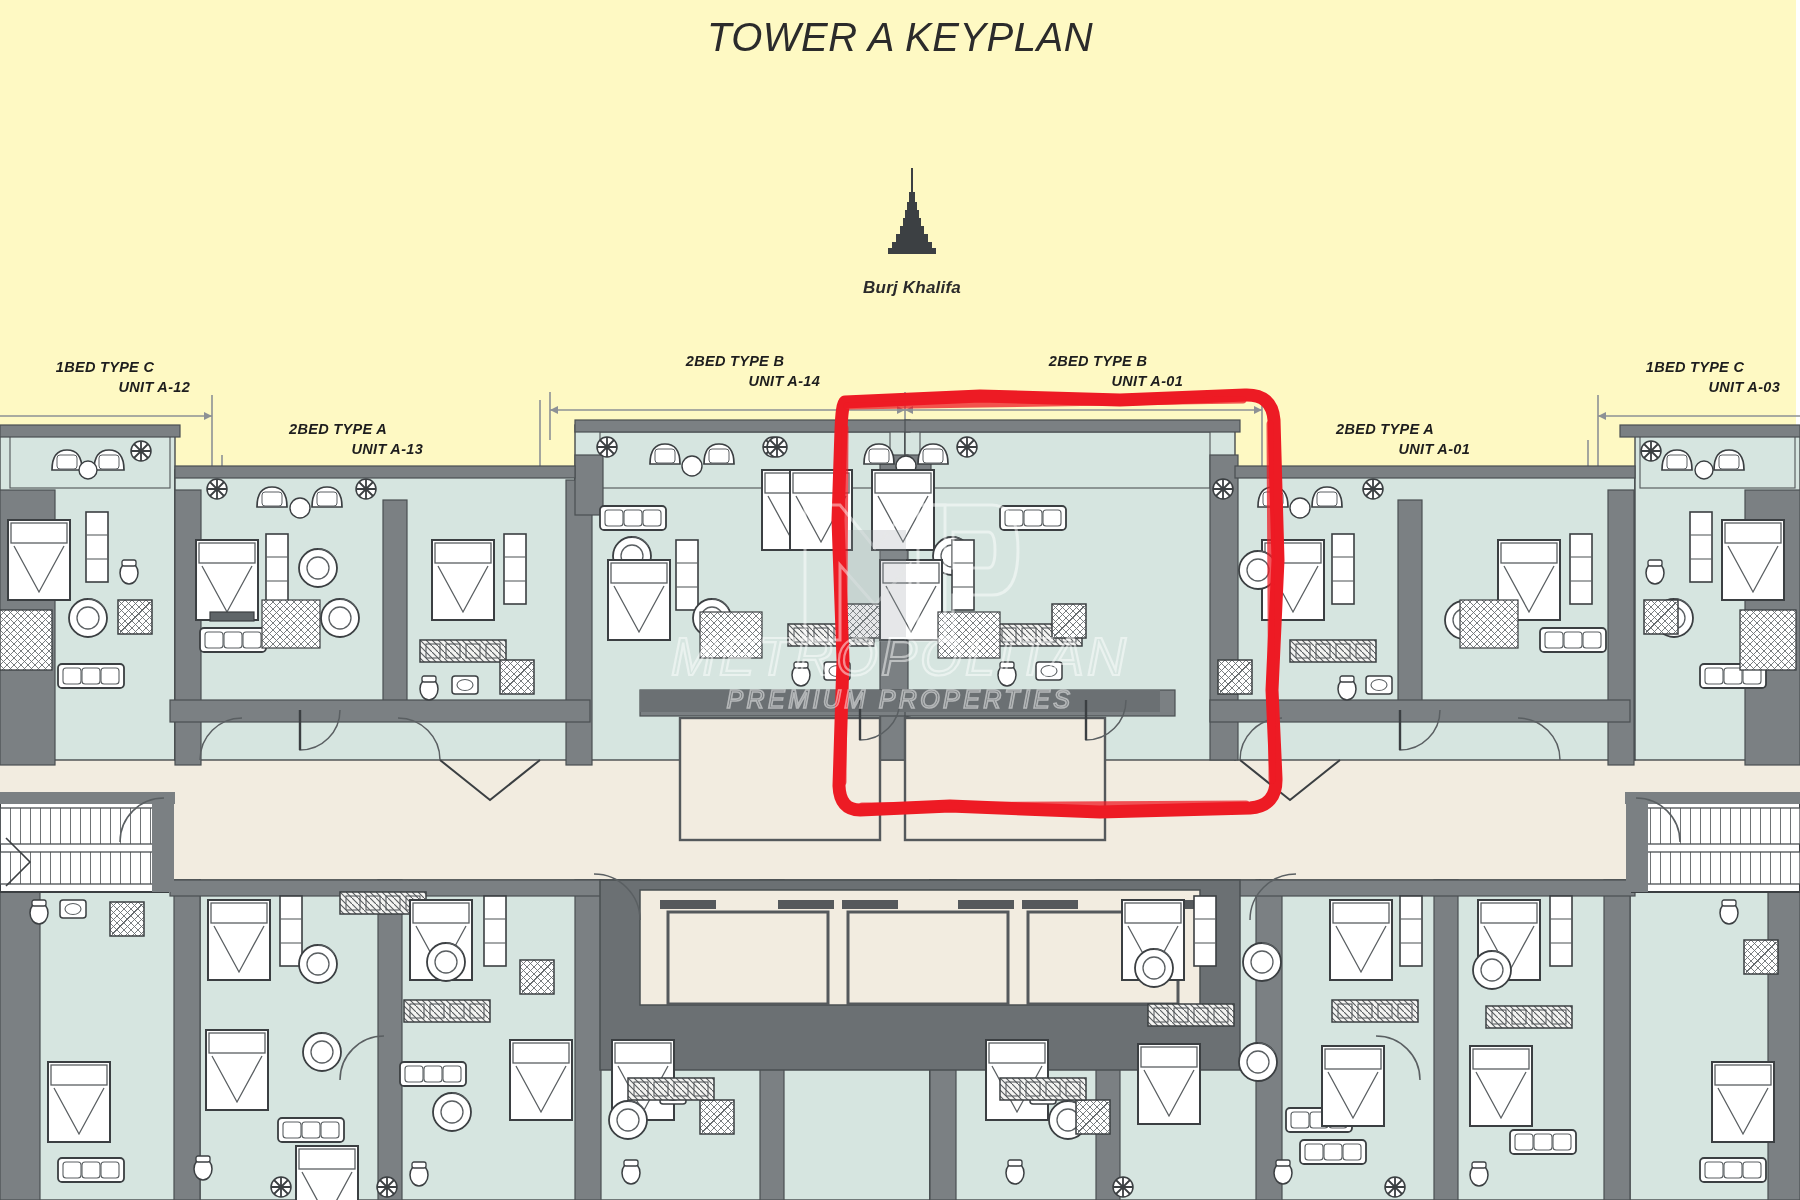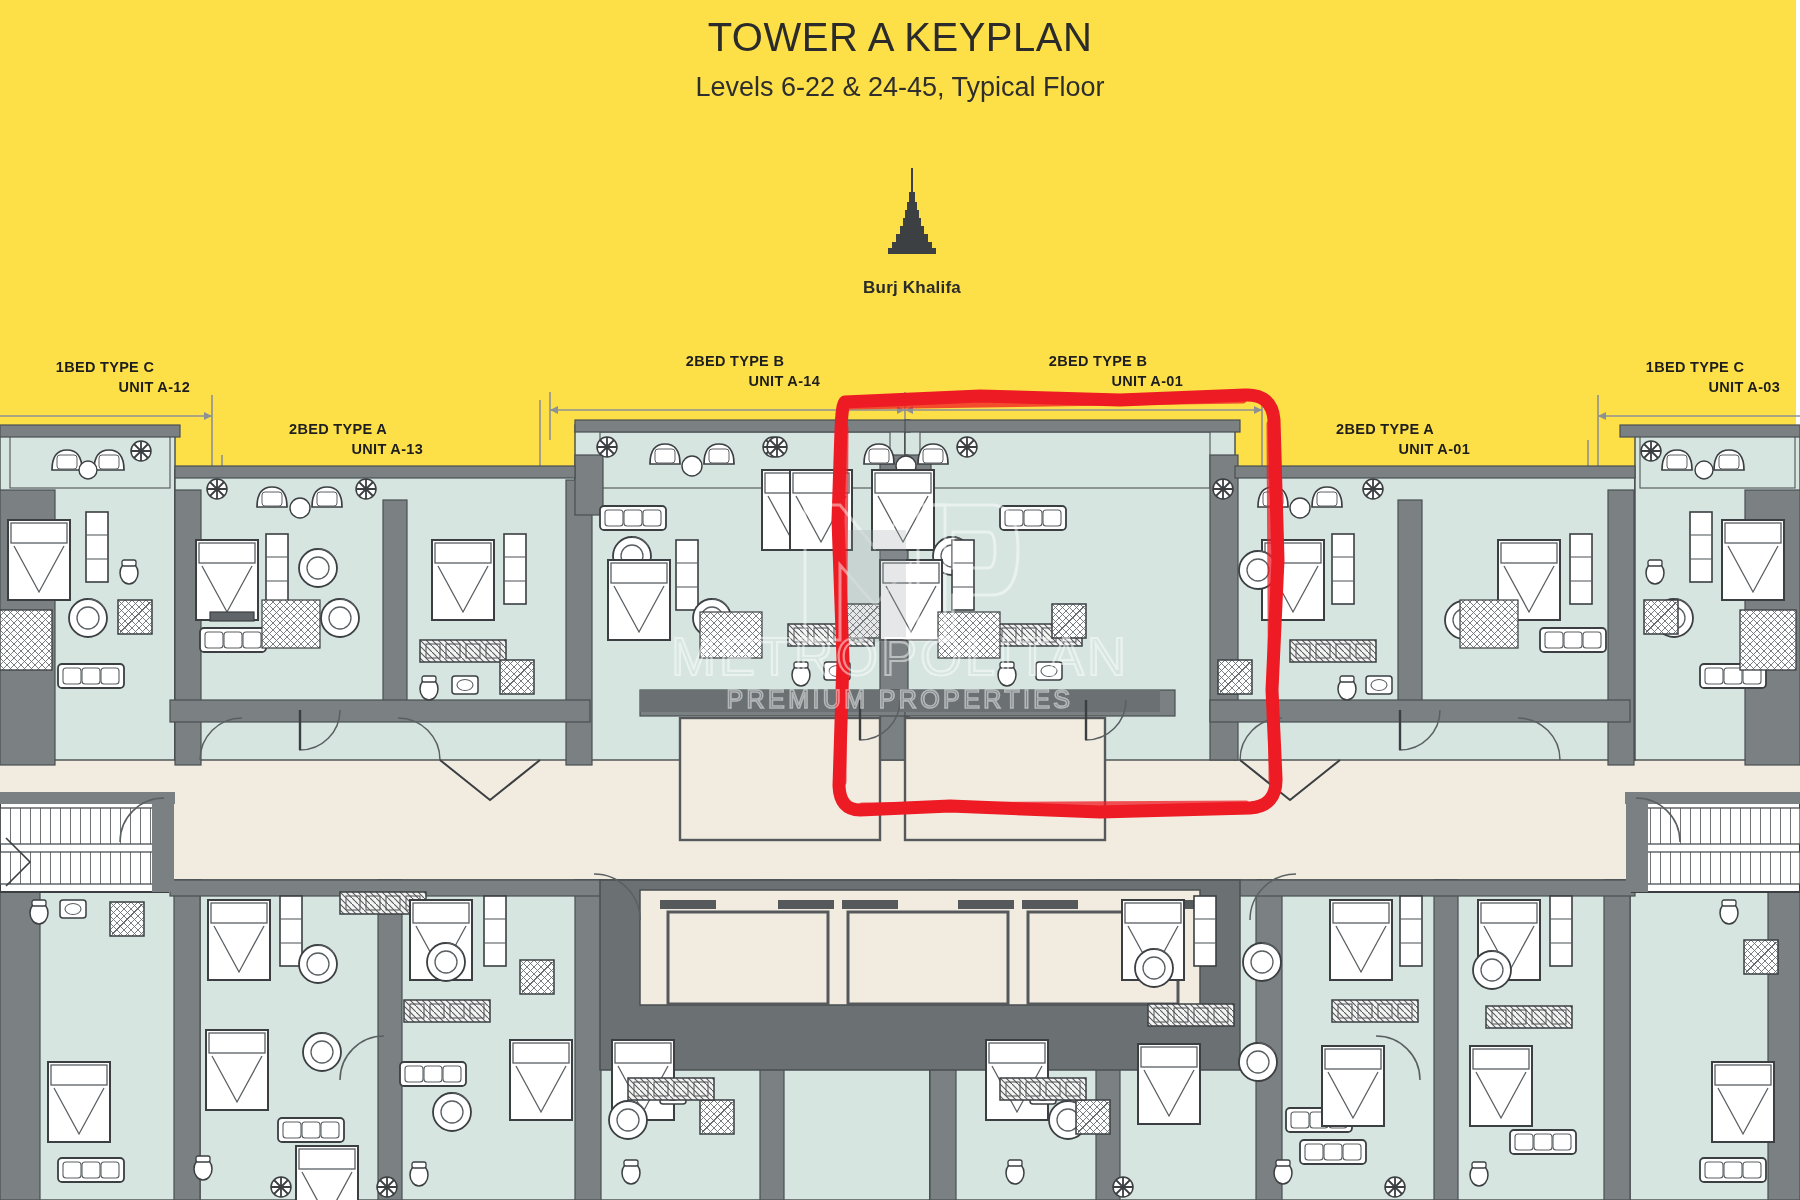--- a/index.html
+++ b/index.html
@@ -12,21 +12,22 @@
     width: 1800px;
     height: 1200px;
     overflow: hidden;
     font-family: "Liberation Sans", sans-serif;
     position: relative;
   }
   #page {
     position: relative;
     width: 1796px;
     height: 1200px;
-    background: #fde047;
+    background: #fef9c3;
+    font-style: italic;
   }
 
   
   .header {
     position: absolute;
     top: 0;
     left: 0;
     width: 1800px;
     text-align: center;
     padding-top: 14px;
@@ -99,21 +100,20 @@
     opacity: 0.55;
   }
 </style>
 </head>
 <body>
 
 <div id="page">
 
   <div class="header">
     <div class="title">TOWER A KEYPLAN</div>
-    <div class="subtitle">Levels 6-22 &amp; 24-45, Typical Floor</div>
   </div>
 
   <svg id="plan" viewBox="0 0 1800 1200" xmlns="http://www.w3.org/2000/svg">
 
     <defs>
 
       <pattern id="stairTread" width="10" height="10" patternUnits="userSpaceOnUse">
         <rect width="10" height="10" fill="#ffffff"></rect>
         <line x1="0" y1="0" x2="0" y2="10" stroke="#4a4f52" stroke-width="1.6"></line>
       </pattern>

